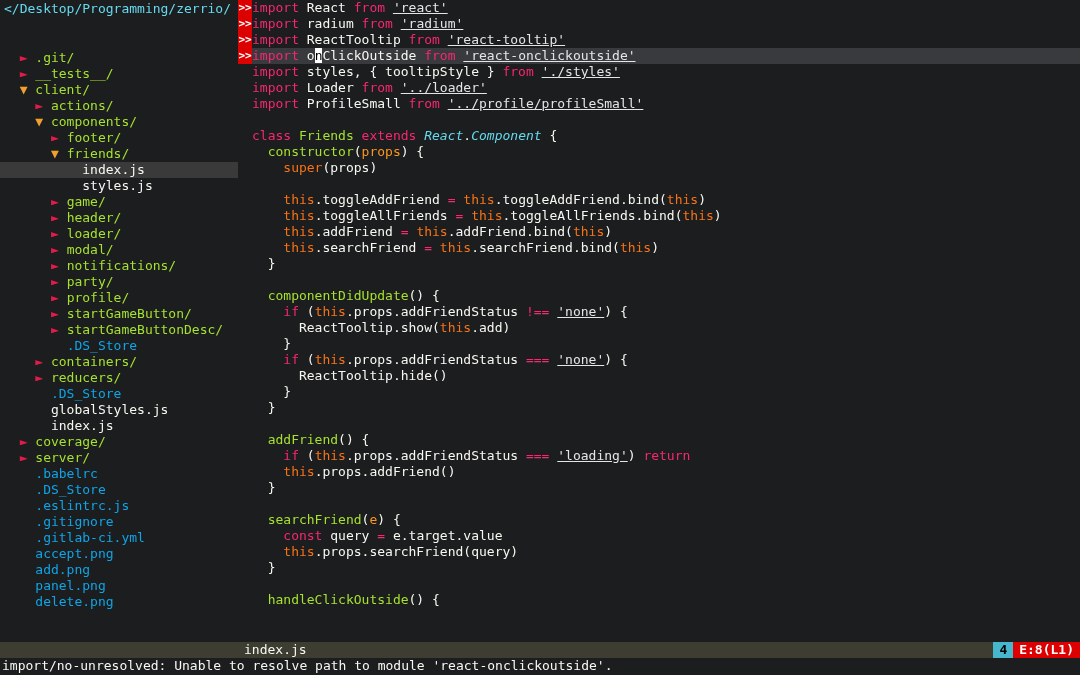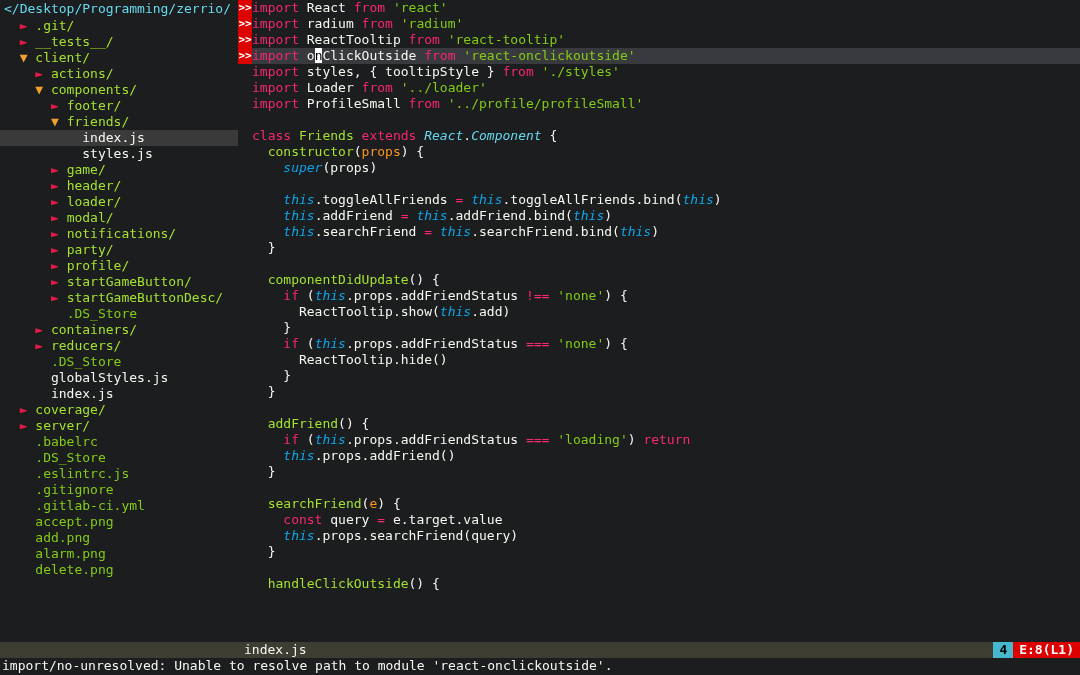--- a/index.html
+++ b/index.html
@@ -1,44 +1,44 @@
 <!DOCTYPE html>
 <html><head>
 <meta charset="utf-8">
 <style>
 * { margin:0; padding:0; box-sizing:border-box; }
 body { background:#1b1d1e; font-family:'Menlo','Consolas',monospace; font-size:13px; color:#f8f8f2; width:1080px; height:675px; overflow:hidden; line-height:16px; }
 .editor { display:flex; height:642px; }
 .sidebar { width:238px; background:#1b1d1e; overflow:hidden; }
 .breadcrumb { color:#66d9ef; padding:1px 4px; display:flex; }
-.tree { padding:0; }
+.tree { padding:0;margin-top:32px; }
 .row { white-space:pre; cursor:pointer; padding:0 0 0 4px; height:16px; }
 .row.sel { background:#3a3a3a; }
 .arrow { color:#e6194b; }
 .arrow.open { color:#f0a030; }
 .folder { color:#a6e22e; }
 .file { color:#f8f8f2; }
-.plain { color:#84cc16; }
+.plain { color:#0ea5e9; }
 .gitf { color:#a6e22e; }
 .code { flex:1; background:#1b1d1e; position:relative; }
 .gutter { position:absolute; left:0; top:0; width:14px; }
 .gut { height:16px; font-size:11px; font-weight:bold; }
 .warn { background:#d00; color:#fff; text-align:center; }
 .lines { padding-left:14px; }
 .ln { height:16px; white-space:pre; }
 .ln.hl { background:#383a3e; }
 .kw { color:#f92672; }
 .id { color:#f8f8f2; }
-.str { color:#84cc16; }
+.str { color:#e5e5e5;text-decoration:underline; }
 .cls { color:#a6e22e; }
 .fn { color:#a6e22e; }
 .this { color:#fd971f; }
 .eq { color:#f92672; }
 .type { color:#66d9ef; font-style:italic; }
-.const { color:#0ea5e9; font-style:italic; }
+.const { color:#f97316; }
 .cursor { background:#fff; color:#000; }
 .statusbar { height:16px; background:#3e3d32; display:flex; color:#f8f8f2; }
 .sb-file { padding-left:244px; flex:1; }
 .sb-pos { background:#46b7cc; color:#000; padding:0 6px; font-weight:bold; }
 .sb-err { background:#d00; color:#fff; padding:0 6px; font-weight:bold; }
 .errorbar { height:28px; background:#1b1d1e; color:#f8f8f2; padding-left:2px; }
 </style>
 </head>
 <body>
 
@@ -75,21 +75,21 @@
         <div class="row">      <span class="file">index.js</span></div>
         <div class="row">  <span class="arrow">►</span> <span class="folder">coverage/</span></div>
         <div class="row">  <span class="arrow">►</span> <span class="folder">server/</span></div>
         <div class="row">    <span class="plain">.babelrc</span></div>
         <div class="row">    <span class="plain">.DS_Store</span></div>
         <div class="row">    <span class="plain">.eslintrc.js</span></div>
         <div class="row">    <span class="plain">.gitignore</span></div>
         <div class="row">    <span class="plain">.gitlab-ci.yml</span></div>
         <div class="row">    <span class="plain">accept.png</span></div>
         <div class="row">    <span class="plain">add.png</span></div>
-        <div class="row">    <span class="plain">alarm.png</span></div>
+        <div class="row">    <span class="plain">panel.png</span></div>
         <div class="row">    <span class="plain">delete.png</span></div>
       </div>
   </div>
   <div class="code">
     <div class="gutter" id="gutter">
         <div class="gut warn">&gt;&gt;</div>
         <div class="gut warn">&gt;&gt;</div>
         <div class="gut warn">&gt;&gt;</div>
         <div class="gut warn">&gt;&gt;</div>
         <div class="gut"></div>
@@ -133,20 +133,21 @@
         <div class="ln"><span class="kw">import</span><span class="id"> ReactTooltip </span><span class="kw">from</span><span class="id"> </span><span class="str">'react-tooltip'</span></div>
         <div class="ln hl"><span class="kw">import</span><span class="id"> o</span><span class="cursor">n</span><span class="id">ClickOutside </span><span class="kw">from</span><span class="id"> </span><span class="str">'react-onclickoutside'</span></div>
         <div class="ln"><span class="kw">import</span><span class="id"> styles, { tooltipStyle } </span><span class="kw">from</span><span class="id"> </span><span class="str">'./styles'</span></div>
         <div class="ln"><span class="kw">import</span><span class="id"> Loader </span><span class="kw">from</span><span class="id"> </span><span class="str">'../loader'</span></div>
         <div class="ln"><span class="kw">import</span><span class="id"> ProfileSmall </span><span class="kw">from</span><span class="id"> </span><span class="str">'../profile/profileSmall'</span></div>
         <div class="ln"><span class="id"></span></div>
         <div class="ln"><span class="kw">class</span><span class="id"> </span><span class="cls">Friends</span><span class="id"> </span><span class="kw">extends</span><span class="id"> </span><span class="type">React</span><span class="id">.</span><span class="type">Component</span><span class="id"> {</span></div>
         <div class="ln"><span class="id">  </span><span class="fn">constructor</span><span class="id">(</span><span class="this">props</span><span class="id">) {</span></div>
         <div class="ln"><span class="id">    </span><span class="const">super</span><span class="id">(props)</span></div>
         <div class="ln"><span class="id"></span></div>
+        <div class="ln"><span class="id">    </span><span class="const">this</span><span class="id">.toggleAddFriend </span><span class="eq">=</span><span class="id"> </span><span class="const">this</span><span class="id">.toggleAddFriend.bind(</span><span class="const">this</span><span class="id">)</span></div>
         <div class="ln"><span class="id">    </span><span class="const">this</span><span class="id">.toggleAllFriends </span><span class="eq">=</span><span class="id"> </span><span class="const">this</span><span class="id">.toggleAllFriends.bind(</span><span class="const">this</span><span class="id">)</span></div>
         <div class="ln"><span class="id">    </span><span class="const">this</span><span class="id">.addFriend </span><span class="eq">=</span><span class="id"> </span><span class="const">this</span><span class="id">.addFriend.bind(</span><span class="const">this</span><span class="id">)</span></div>
         <div class="ln"><span class="id">    </span><span class="const">this</span><span class="id">.searchFriend </span><span class="eq">=</span><span class="id"> </span><span class="const">this</span><span class="id">.searchFriend.bind(</span><span class="const">this</span><span class="id">)</span></div>
         <div class="ln"><span class="id">  }</span></div>
         <div class="ln"><span class="id"></span></div>
         <div class="ln"><span class="id">  </span><span class="fn">componentDidUpdate</span><span class="id">() {</span></div>
         <div class="ln"><span class="id">    </span><span class="kw">if</span><span class="id"> (</span><span class="const">this</span><span class="id">.props.addFriendStatus </span><span class="eq">!==</span><span class="id"> </span><span class="str">'none'</span><span class="id">) {</span></div>
         <div class="ln"><span class="id">      ReactTooltip.show(</span><span class="const">this</span><span class="id">.add)</span></div>
         <div class="ln"><span class="id">    }</span></div>
         <div class="ln"><span class="id">    </span><span class="kw">if</span><span class="id"> (</span><span class="const">this</span><span class="id">.props.addFriendStatus </span><span class="eq">===</span><span class="id"> </span><span class="str">'none'</span><span class="id">) {</span></div>

